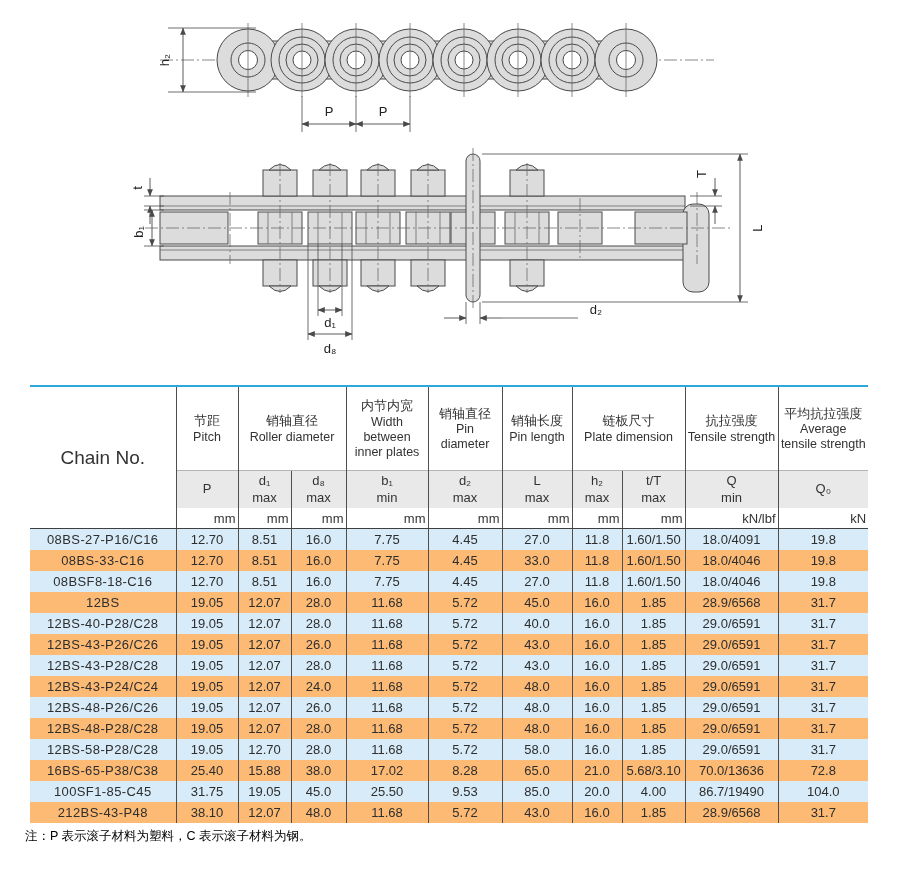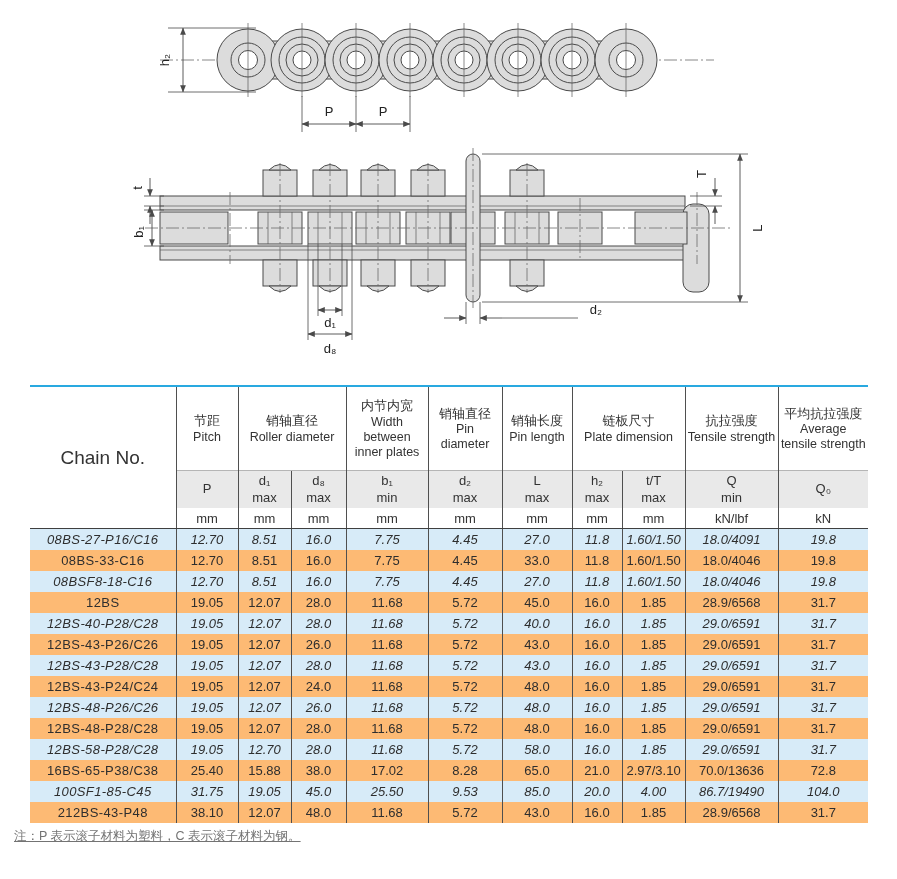--- a/index.html
+++ b/index.html
@@ -18,32 +18,32 @@
   svg text{font-family:"Liberation Sans","DejaVu Sans",sans-serif;font-size:13px;fill:#222;}
 
   
   .spec-table{position:absolute;left:30px;top:385px;width:838px;border-collapse:collapse;
               table-layout:fixed;border-top:2px solid #29a9e0;}
   .spec-table th,.spec-table td{padding:0 2px;text-align:center;vertical-align:middle;
               font-weight:normal;overflow:hidden;}
   .spec-table thead .grp{height:83px;}
   .spec-table thead .sym{height:37px;background:#e9e9e9;border-top:1px solid #b5b5b5;
               white-space:pre-line;line-height:1.25;font-size:13px;}
-  .spec-table thead .unit{height:20px;border-bottom:1px solid #3f3f3f;font-size:13px;}
+  .spec-table thead .unit{height:20px;border-bottom:1px solid #3f3f3f;font-size:13px;text-align:right;}
   .spec-table .bl{border-left:1px solid #4f4f4f;}
   .spec-table .chainhead{font-size:19px;border-bottom:1px solid #3f3f3f;}
   .h-zh{display:block;font-size:13px;line-height:1.35;}
   .h-en{display:block;font-size:12.5px;line-height:1.2;}
   .spec-table tbody td{height:21px;font-size:13px;color:#2e2e2e;}
-  .spec-table tbody tr.blue{background:#d7ebf8;font-style:italic;}
+  .spec-table tbody tr.blue{background:#d7ebf8;}
   .spec-table tbody tr.plain{background:#fdba74;}
   .spec-table tbody td.chain{letter-spacing:.4px;}
 
   
-  .notes{position:absolute;left:14px;top:829px;font-size:12.5px;line-height:1.25;color:#737373;text-decoration:underline;}
+  .notes{position:absolute;left:25px;top:829px;font-size:12.5px;line-height:1.25;color:#000000;}
 </style>
 </head>
 <body>
 
 <div class="page">
 
   <svg class="svg-abs" style="left:148px;top:10px;" width="590" height="130" viewBox="0 0 590 130">
     <defs>
       <marker id="ar1" viewBox="0 0 10 10" refX="9.5" refY="5" markerWidth="8" markerHeight="8" orient="auto-start-reverse">
           <path d="M0,1 L10,5 L0,9 z" fill="#4a4a4a"></path>
@@ -466,21 +466,21 @@
         </tr>
         <tr class="plain">
           <td class="chain">16BS-65-P38/C38</td>
           <td class="bl">25.40</td>
           <td class="bl">15.88</td>
           <td class="bl">38.0</td>
           <td class="bl">17.02</td>
           <td class="bl">8.28</td>
           <td class="bl">65.0</td>
           <td class="bl">21.0</td>
-          <td class="bl">2.97/3.10</td>
+          <td class="bl">5.68/3.10</td>
           <td class="bl">70.0/13636</td>
           <td class="bl">72.8</td>
         </tr>
         <tr class="blue">
           <td class="chain">100SF1-85-C45</td>
           <td class="bl">31.75</td>
           <td class="bl">19.05</td>
           <td class="bl">45.0</td>
           <td class="bl">25.50</td>
           <td class="bl">9.53</td>

